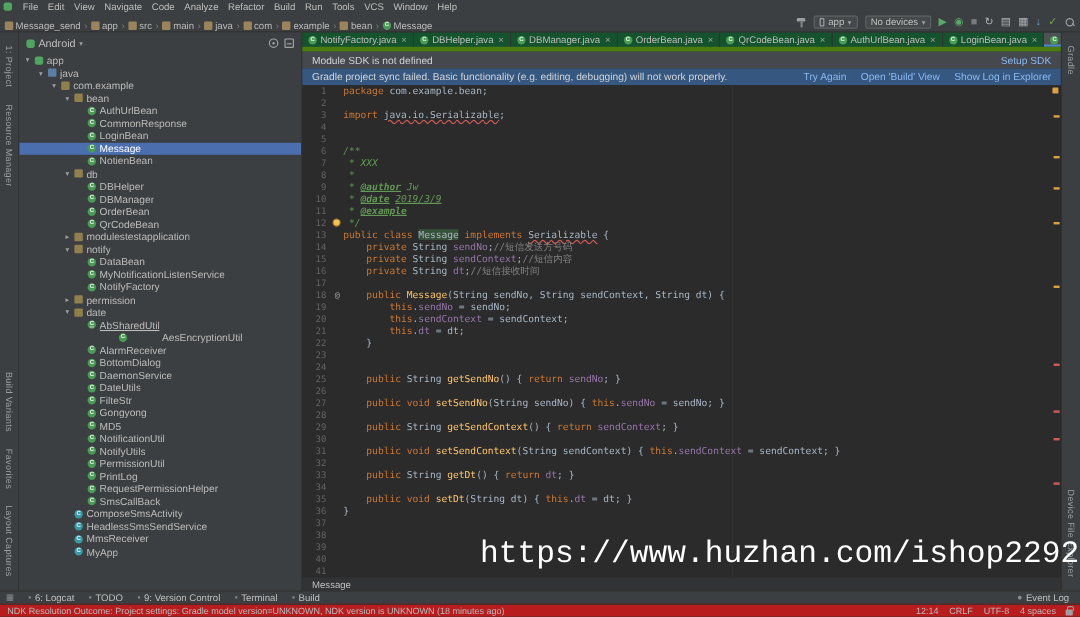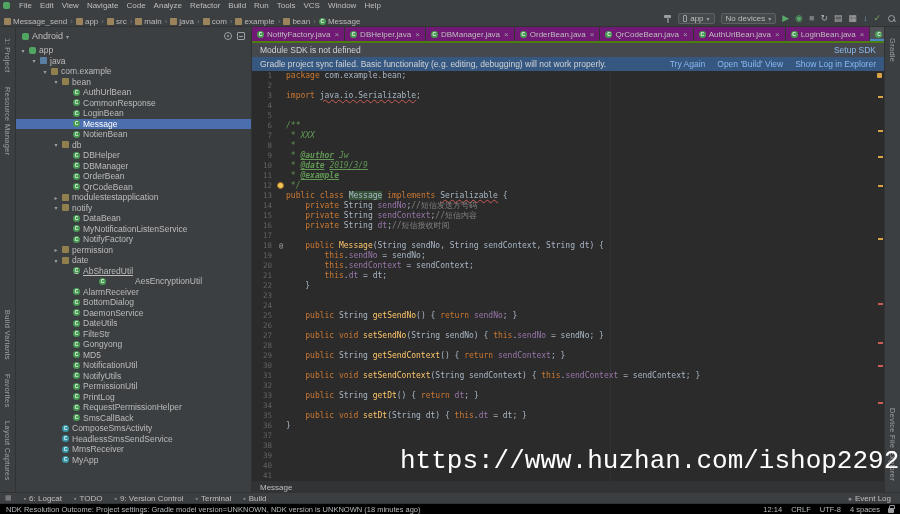--- a/index.html
+++ b/index.html
@@ -56,21 +56,21 @@
   .gear::after{content:"";position:absolute;left:2px;top:2px;width:2px;height:2px;background:#9da0a3;border-radius:50%}
   .collapse{width:8px;height:8px;border:1px solid #9da0a3;border-radius:1px;position:relative}
   .collapse::after{content:"";position:absolute;left:1px;right:1px;top:3px;height:1px;background:#9da0a3}
   #tree{flex:1;overflow:hidden;font-size:8.5px}
   .trow{height:10.5px;display:flex;align-items:center;gap:3px;white-space:nowrap;color:#bcbcbc}
   .trow.sel{background:#4b6eaf;color:#fff}
   .tw{width:6px;font-size:6px;color:#9da0a3;text-align:center;flex:0 0 auto}
   .tlabel{overflow:hidden}
 
   .edcol{flex:1;display:flex;flex-direction:column;background:#2b2b2b;min-width:0;position:relative}
-  #tabs{height:16px;display:flex;background:#701a75;border-bottom:2px solid #4d7c0f;overflow:hidden;flex:0 0 auto}
+  #tabs{height:16px;display:flex;background:#14532d;border-bottom:4px solid #4d7c0f;overflow:hidden;flex:0 0 auto}
   .tab{display:flex;align-items:center;gap:3px;padding:0 5px;font-size:8px;color:#bfbfbf;
     border-right:1px solid #323232;white-space:nowrap}
   .tab.active{background:#4e5254;color:#fff;box-shadow:inset 0 -2px 0 #4A88C7}
   .tabx{color:#9da0a3;margin-left:1px}
   .banner{height:14px;display:flex;align-items:center;padding:0 8px;font-size:8.5px;color:#d0d4d8;flex:0 0 auto}
   .banner.one{background:#45494d}
   .banner.two{background:#365880}
   .bspacer{flex:1}
   .blink{color:#8ab8f0;margin-left:12px;cursor:pointer;white-space:nowrap}
 
@@ -101,21 +101,21 @@
 
   .wm{position:absolute;left:400px;top:446px;z-index:40;font-family:"Liberation Mono",monospace;
     font-size:26px;color:#ffffff;white-space:nowrap}
 
   
   .bbar{height:11px;background:#3c3f41;border-top:1px solid #323232;display:flex;align-items:center;
     font-size:8px;color:#bfbfbf;padding:0 5px;gap:12px}
   .bbi{display:flex;align-items:center;gap:3px;white-space:nowrap}
   .bbic{color:#8a8d90;font-size:7px}
   #bbright{margin-left:auto;display:flex;gap:10px;align-items:center;padding-right:4px}
-  .sbar{height:11px;background:#000000;border-top:1px solid #323232;display:flex;align-items:center;
+  .sbar{height:11px;background:#b91c1c;border-top:1px solid #323232;display:flex;align-items:center;
     font-size:7.5px;color:#b8bcbf;padding:0 6px}
   .sbar .msg{white-space:nowrap;overflow:hidden}
   #sbright{margin-left:auto;display:flex;gap:9px;align-items:center;flex:0 0 auto;padding-left:10px}
   .lock{position:relative;width:6px;height:5px;background:#9da0a3;border-radius:1px;margin-top:2px}
   .lock::before{content:"";position:absolute;left:1px;top:-3px;width:4px;height:3px;
     border:1px solid #9da0a3;border-bottom:none;border-radius:2px 2px 0 0}
 </style>
 </head>
 <body>
 

